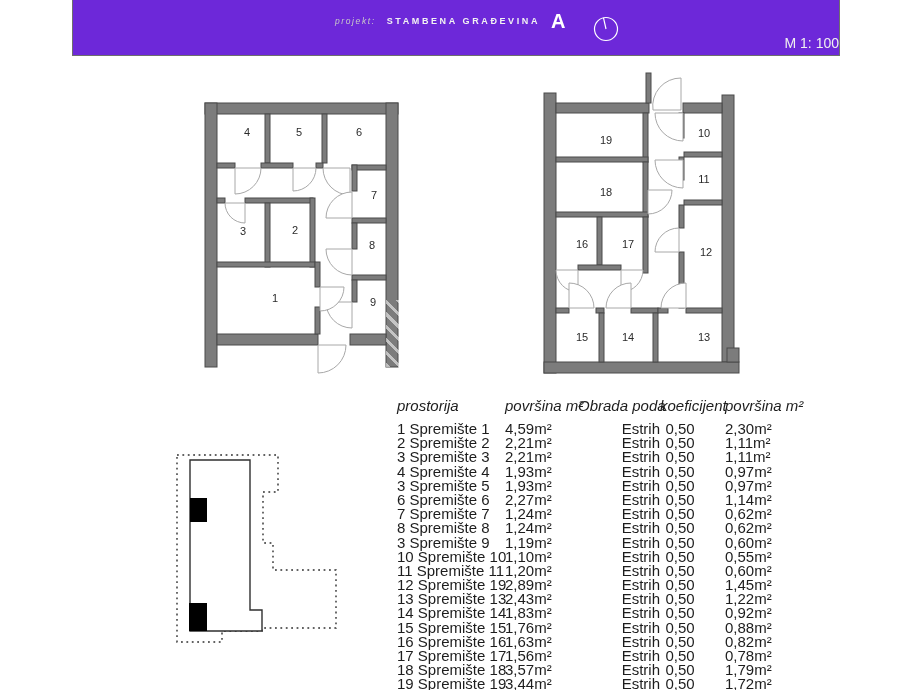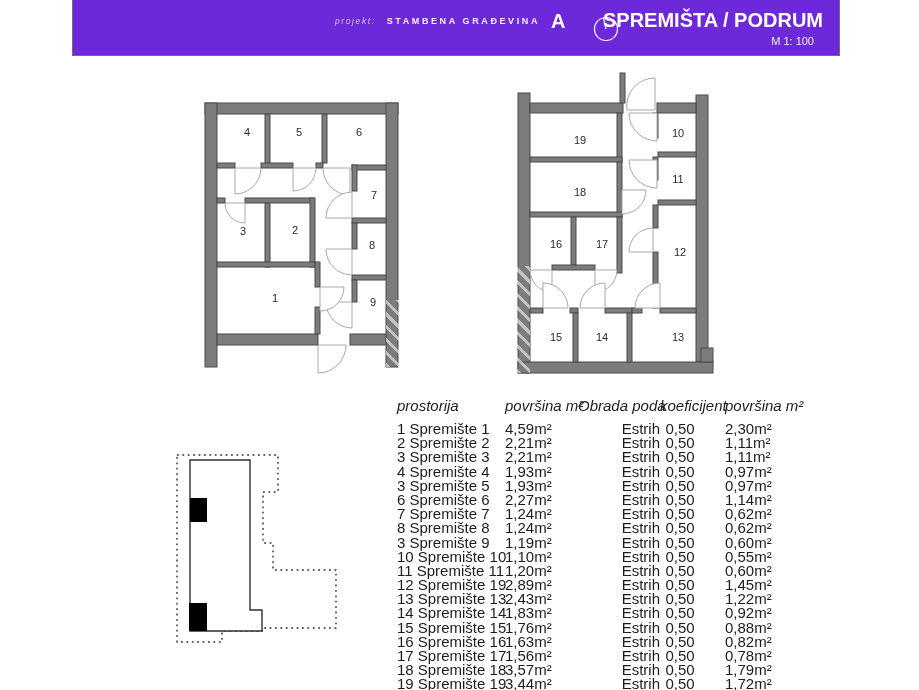--- a/index.html
+++ b/index.html
@@ -27,22 +27,22 @@
   .projekt-letter{
     font-weight:bold;font-size:20px;color:#ffffff;line-height:1;
   }
   .north-icon{position:absolute;left:519px;top:15px;}
   .sheet-title{
     position:absolute;right:16px;top:9px;
     font-weight:bold;font-size:20px;letter-spacing:0px;color:#ffffff;
     white-space:nowrap;
   }
   .sheet-scale{
-    position:absolute;right:25px;top:35px;
-    font-size:11px;color:#f0f0f0;
+    position:absolute;right:0;top:35px;
+    font-size:14px;color:#f0f0f0;
   }
   
   .plan{position:absolute;}
   .plan svg{display:block;}
   .wall{fill:#7c7c7c;stroke:#4a4a4a;stroke-width:1;}
   .door{fill:#ffffff;stroke:#a8a8a8;stroke-width:1;}
   .roomnum{font-family:"Liberation Sans",sans-serif;font-size:11px;fill:#2b2b2b;}
   .wm{
     position:absolute;pointer-events:none;
     background:repeating-linear-gradient(45deg, rgba(255,255,255,.55) 0 3px, rgba(255,255,255,0) 3px 9px);
@@ -73,21 +73,20 @@
 <div class="titlebar">
   <div class="projekt-group">
     <span class="projekt-label">projekt:</span>
     <span class="projekt-name">STAMBENA GRAĐEVINA</span>
     <span class="projekt-letter">A</span>
   </div>
   <svg class="north-icon" width="28" height="28" viewBox="0 0 28 28">
     <circle cx="14" cy="14" r="11.5" fill="none" stroke="#ffffff" stroke-width="1.2"></circle>
     <line x1="14" y1="14" x2="11.5" y2="2.8" stroke="#ffffff" stroke-width="1.2"></line>
   </svg>
-  <div class="sheet-title">SPREMIŠTA / PODRUM</div>
   <div class="sheet-scale">M 1: 100</div>
 </div>
 
 <div class="plan" style="left:200px;top:95px;">
   <svg width="212" height="285" viewBox="200 95 212 285">
 
     <rect class="wall" x="205" y="103" width="193" height="11"></rect>
     <rect class="wall" x="205" y="103" width="12" height="264"></rect>
     <rect class="wall" x="386" y="103" width="12" height="264"></rect>
     <rect class="wall" x="217" y="334" width="101" height="11"></rect>
@@ -129,21 +128,21 @@
         <text x="243" y="235" text-anchor="middle" class="roomnum">3</text>
         <text x="295" y="234" text-anchor="middle" class="roomnum">2</text>
         <text x="372" y="249" text-anchor="middle" class="roomnum">8</text>
         <text x="275" y="302" text-anchor="middle" class="roomnum">1</text>
         <text x="373" y="306" text-anchor="middle" class="roomnum">9</text>
       </g>
   </svg>
 </div>
 <div class="wm" style="left:386px;top:300px;width:13px;height:67px;"></div>
 
-<div class="plan" style="left:510px;top:60px;">
+<div class="plan" style="left:536px;top:60px;">
   <svg width="215" height="320" viewBox="510 60 215 320">
 
     <rect class="wall" x="518" y="93" width="12" height="280"></rect>
     <rect class="wall" x="696" y="95" width="12" height="267"></rect>
     <rect class="wall" x="530" y="103" width="93" height="10"></rect>
     <rect class="wall" x="657" y="103" width="39" height="10"></rect>
     <rect class="wall" x="518" y="362" width="195" height="11"></rect>
     <rect class="wall" x="701" y="348" width="12" height="14"></rect>
     <rect class="wall" x="620" y="73" width="5" height="30"></rect>
 

